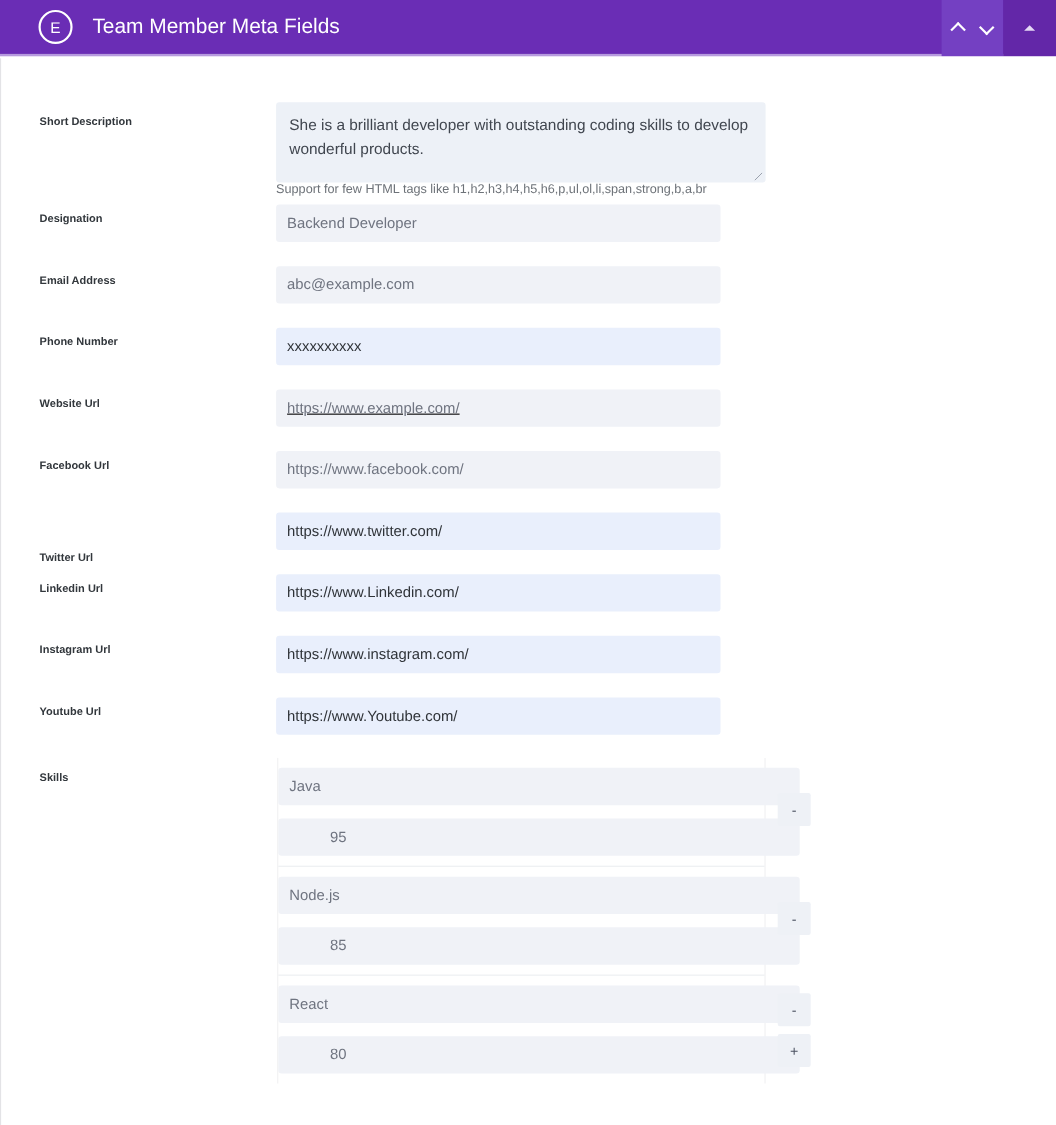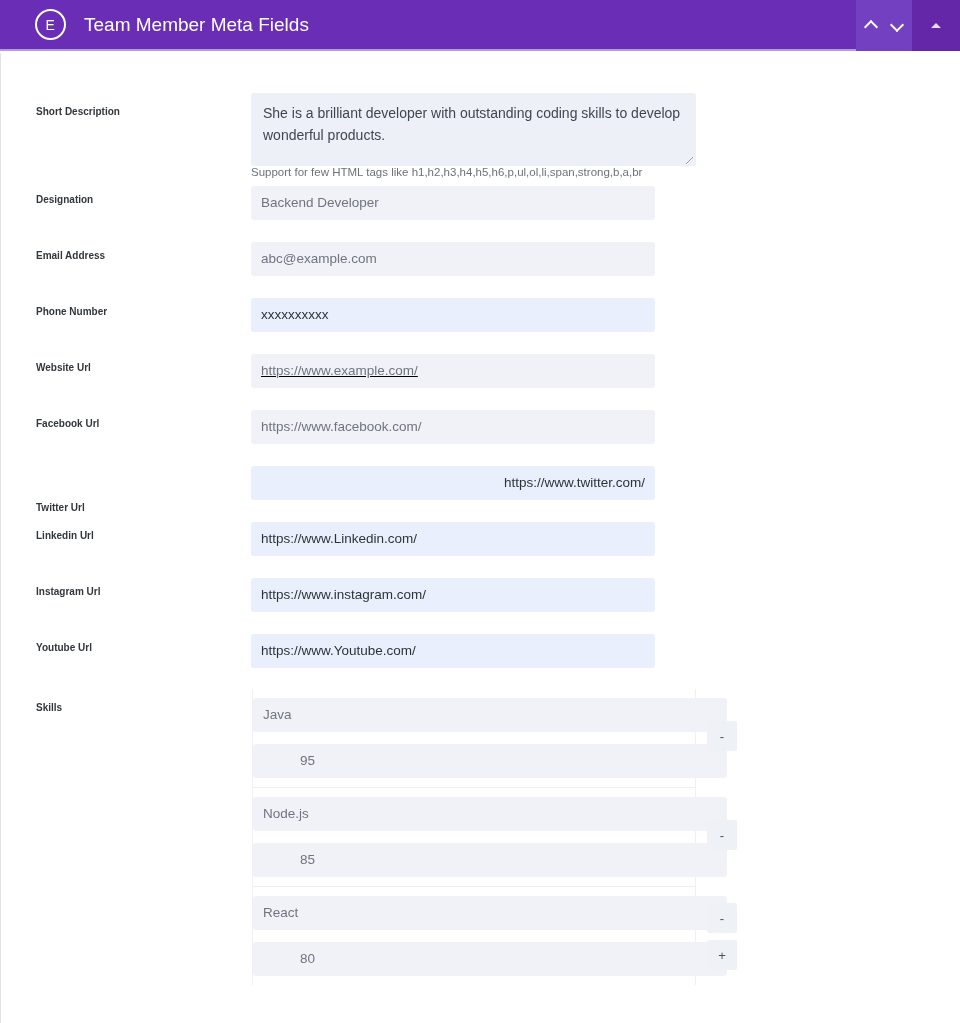--- a/index.html
+++ b/index.html
@@ -158,21 +158,21 @@
           </div>
         </div>
         <div class="row" style="top: 357px;">
           <div class="lbl" style="top: 8px;">Facebook Url</div>
           <div class="ctl" style="top: 0px;">
             <div class="inp">https://www.facebook.com/</div>
           </div>
         </div>
         <div class="row" style="top: 413px;">
           <div class="lbl" style="top: 8px; margin-top: 28px;">Twitter Url</div>
-          <div class="ctl" style="top: 0px; text-align: right;">
+          <div class="ctl" style="top: 0px;">
             <div class="inp filled">https://www.twitter.com/</div>
           </div>
         </div>
         <div class="row" style="top: 469px;">
           <div class="lbl" style="top: 8px;">Linkedin Url</div>
           <div class="ctl" style="top: 0px;">
             <div class="inp filled">https://www.Linkedin.com/</div>
           </div>
         </div>
         <div class="row" style="top: 525px;">

